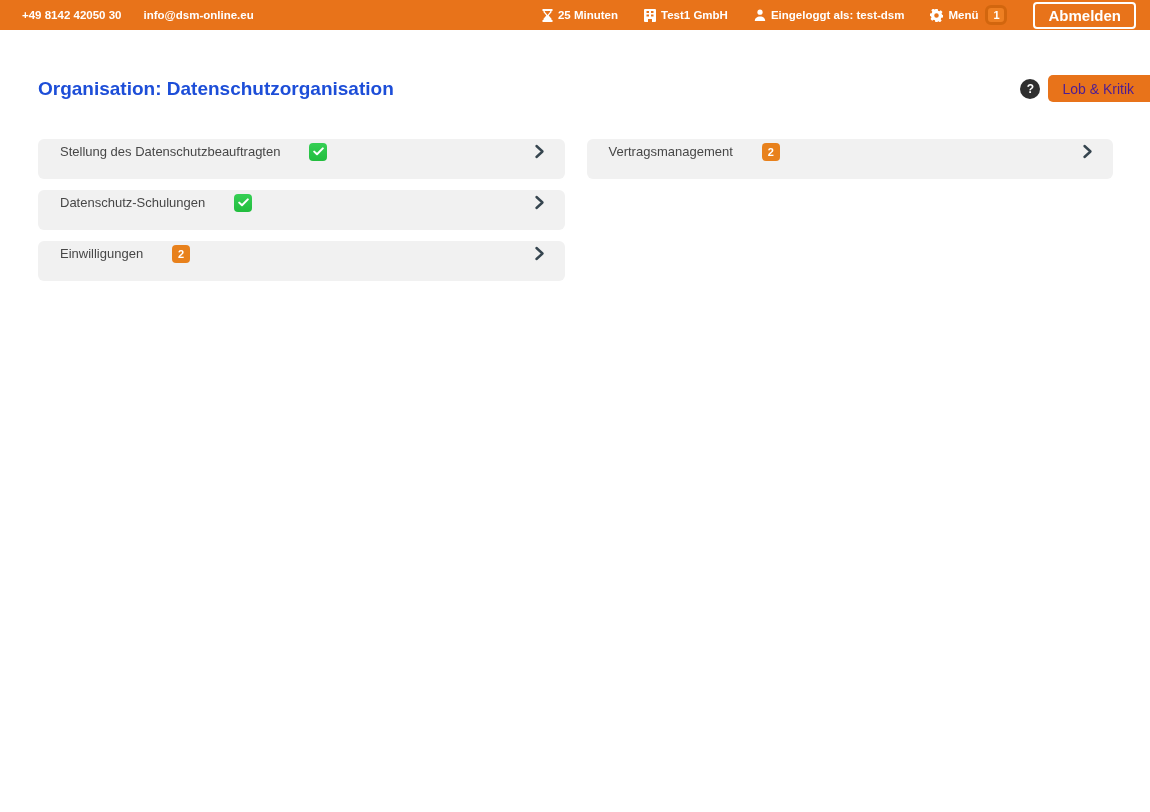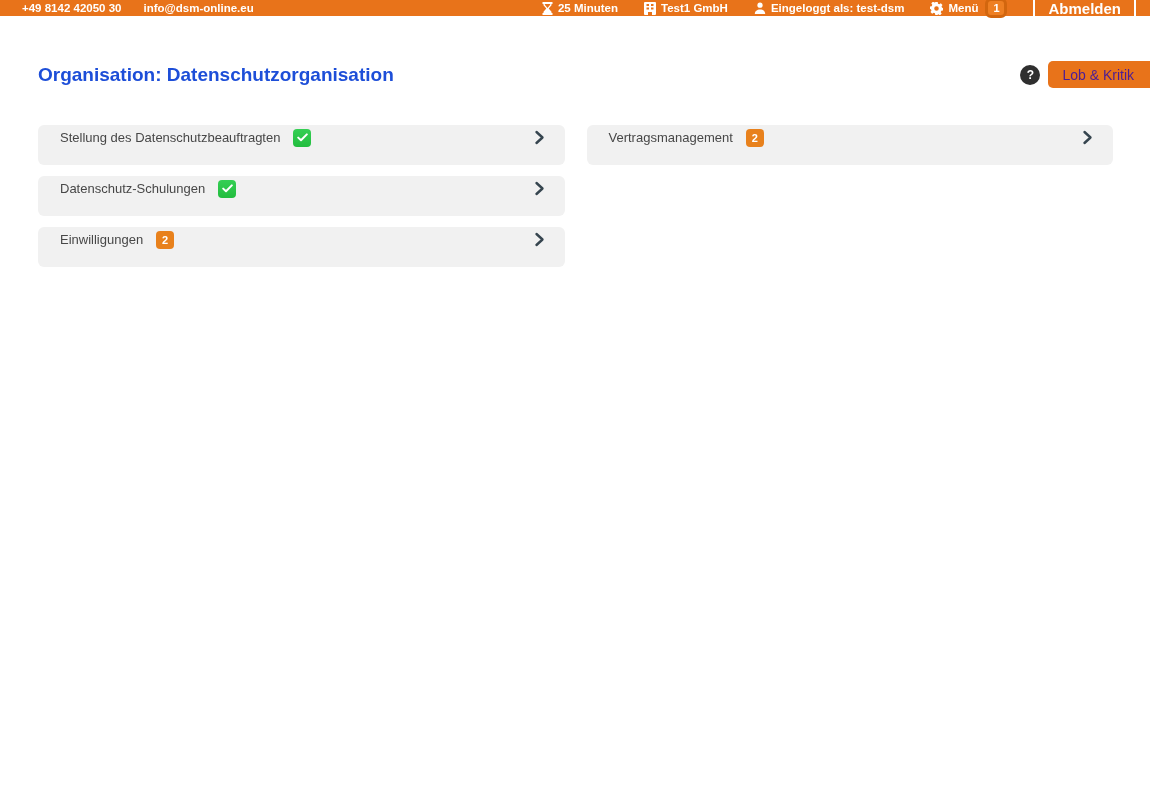--- a/index.html
+++ b/index.html
@@ -7,21 +7,21 @@
     --badge-green:#2bc24a;
     --badge-orange:#e8811c;
     --card-bg:#f1f1f1;
     --text-dark:#474747;
     --chevron:#36454f;
   }
   *{margin:0;padding:0;box-sizing:border-box;}
   html,body{width:1150px;height:812px;overflow:hidden;background:#ffffff;
     font-family:"Liberation Sans","DejaVu Sans",sans-serif;}
   
-  .topbar{height:16px;background:var(--accent);display:flex;align-items:center;
+  .topbar{height:30px;background:var(--accent);display:flex;align-items:center;
     color:#fff;font-size:11.5px;font-weight:bold;padding:0 14px 0 22px;}
   .topbar .left-group{display:flex;align-items:center;gap:22px;}
   .topbar .right-group{margin-left:auto;display:flex;align-items:center;gap:26px;}
   .tb-item{display:flex;align-items:center;gap:5px;white-space:nowrap;}
   .tb-item svg{display:block;}
   .menu-badge{display:inline-flex;align-items:center;justify-content:center;
     min-width:22px;height:20px;border-radius:6px;background:#ee7f22;
     border:3px solid #d2660e;color:#fff;font-size:11px;font-weight:bold;margin-left:2px;}
   .logout-btn{background:transparent;border:2px solid #fff;border-radius:4px;
     color:#fff;font-size:15px;font-weight:bold;padding:3px 13px;cursor:pointer;
@@ -34,21 +34,21 @@
   .help-circle{width:20px;height:20px;border-radius:50%;background:#2f2f2f;color:#fff;
     display:flex;align-items:center;justify-content:center;font-size:12px;font-weight:bold;
     cursor:pointer;}
   .feedback-btn{background:var(--accent);color:#4c1d95;border:none;cursor:pointer;
     font-family:inherit;font-size:14px;padding:6px 16px 6px 14px;
     border-radius:5px 0 0 5px;height:27px;display:flex;align-items:center;}
   
   .columns{display:flex;gap:22px;margin-top:37px;padding-right:37px;}
   .col{flex:1;display:flex;flex-direction:column;gap:11px;}
   .card{height:40px;background:var(--card-bg);border-radius:6px;display:flex;
-    align-items:center;padding:0 20px 15px 22px;cursor:pointer;}
+    align-items:center;padding:0 20px 15px 22px;cursor:pointer;gap:16px;}
   .card-label{font-size:13px;color:var(--text-dark);}
   .badge{margin-left:13px;width:18px;height:18px;border-radius:4px;display:inline-flex;
     align-items:center;justify-content:center;flex:0 0 auto;}
   .badge-check{background:linear-gradient(180deg,#35cf54,#22bd3e);}
   .badge-count{background:var(--badge-orange);color:#fff;font-size:11px;font-weight:bold;}
   .chevron{margin-left:auto;display:flex;align-items:center;}
 </style>
 </head>
 <body>
 

